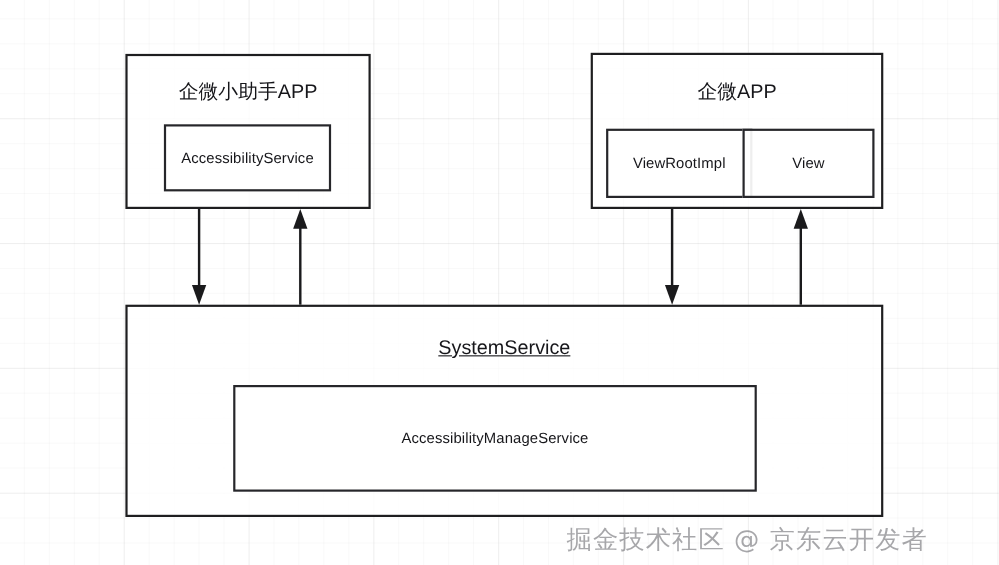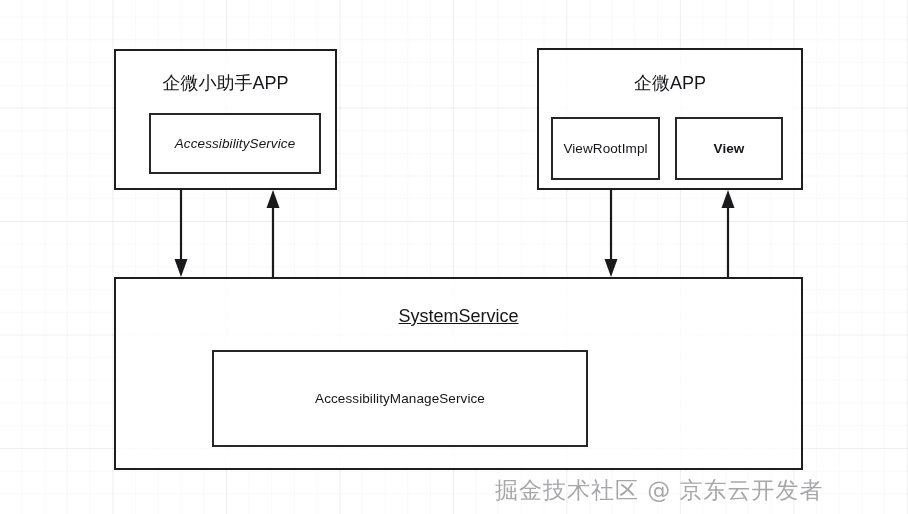--- a/index.html
+++ b/index.html
@@ -59,24 +59,24 @@
 
   
   #box-assistant-app { left: 114px; top: 49px;  width: 223px; height: 141px; }
   #box-wework-app    { left: 537px; top: 48px;  width: 266px; height: 142px; padding-left: 36px; }
   #box-system-service{ left: 114px; top: 277px; width: 689px; height: 193px; }
 
   #box-assistant-app .node-title { top: 24px; }
   #box-wework-app .node-title    { top: 25px; }
   #box-system-service .node-title{ top: 29px; text-decoration: underline; }
 
-  #leaf-accessibility-service   { left: 149px; top: 113px; width: 172px; height: 61px; font-style: italic; }
-  #leaf-viewrootimpl            { left: 551px; top: 117px; width: 109px; height: 63px; }
-  #leaf-view                    { left: 675px; top: 117px; width: 108px; height: 63px; font-weight: bold; }
-  #leaf-accessibility-manage    { left: 212px; top: 350px; width: 376px; height: 97px; }
+  #leaf-accessibility-service   { left: 149px; top: 113px; width: 152px; height: 61px; }
+  #leaf-viewrootimpl            { left: 551px; top: 117px; width: 133px; height: 63px; }
+  #leaf-view                    { left: 675px; top: 117px; width: 120px; height: 63px; }
+  #leaf-accessibility-manage    { left: 212px; top: 350px; width: 476px; height: 97px; }
 
   
   .arrow-svg {
     position: absolute;
     left: 0;
     top: 0;
     width: 908px;
     height: 514px;
     overflow: visible;
     pointer-events: none;
@@ -84,21 +84,21 @@
   .arrow-line {
     stroke: #1a1a1c;
     stroke-width: 2.2;
     fill: none;
   }
   .arrow-head { fill: #1a1a1c; }
 
   
   #watermark {
     position: absolute;
-    left: 495px;
+    left: 515px;
     top: 470px;
     width: 385px;
     height: 40px;
     display: flex;
     align-items: center;
     color: rgba(60,60,66,0.45);
     font-size: 23px;
     letter-spacing: 1px;
     white-space: nowrap;
     font-family: "DejaVu Sans", "Liberation Sans", sans-serif;

